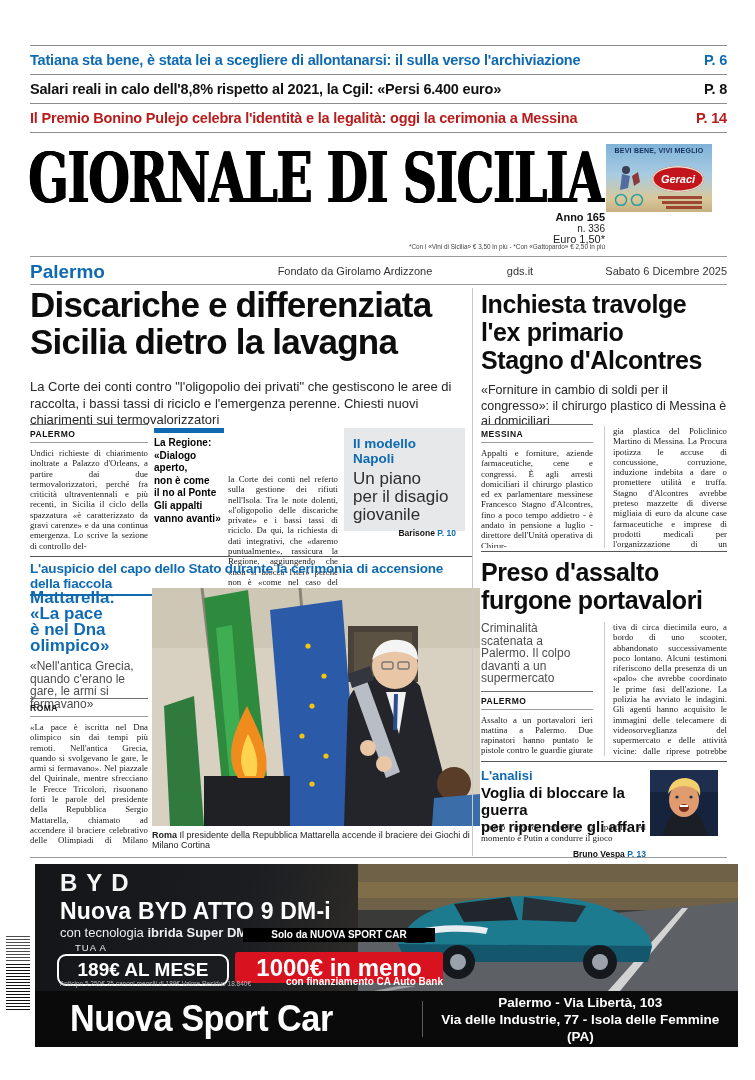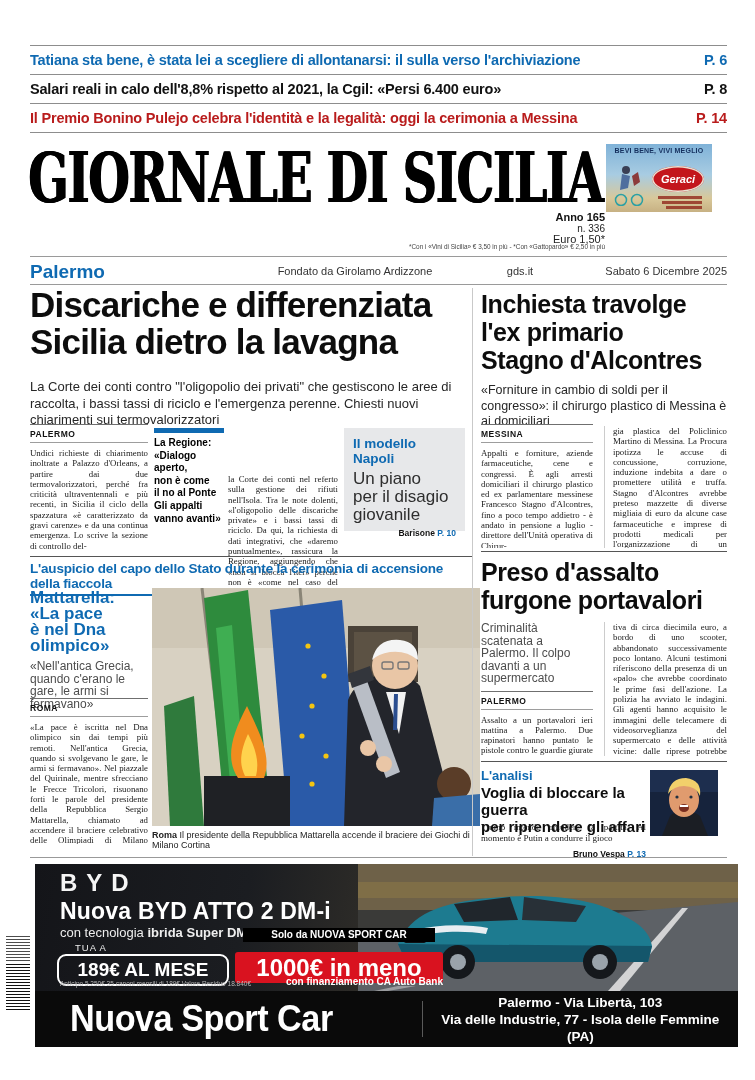--- a/index.html
+++ b/index.html
@@ -341,21 +341,21 @@
         <polygon points="166,33 228,42 218,58 164,56" fill="#283037"></polygon>
         <path d="M56,66 C80,60 110,60 130,64 L128,70 C104,66 78,68 58,72 Z" fill="#e8eef2"></path>
         <circle cx="100" cy="98" r="17" fill="#15181c"></circle>
         <circle cx="100" cy="98" r="8" fill="#9aa3ab"></circle>
         <circle cx="242" cy="98" r="17" fill="#15181c"></circle>
         <circle cx="242" cy="98" r="8" fill="#9aa3ab"></circle>
         <rect x="46" y="74" width="22" height="5" rx="2" fill="#0e1114"></rect>
       </g>
     </svg>
     <div id="byd-logo">BYD</div>
-    <div id="byd-title">Nuova BYD ATTO 2 DM-i</div>
+    <div id="byd-title">Nuova BYD ATTO 9 DM-i</div>
     <div id="byd-sub">
       <span>con tecnologia </span><b>ibrida Super DM-i</b><span> e autonomia fino a </span><b>1.000 km</b>
     </div>
     <div id="offer1-label">TUA A</div>
     <div id="offer1">189€ AL MESE</div>
     <div id="offer2-label">Solo da NUOVA SPORT CAR</div>
     <div id="offer2">1000€ in meno</div>
     <div id="offer2-sub">con finanziamento CA Auto Bank</div>
     <div id="fineprint">Anticipo 5.250€   35 canoni mensili di 189€   Valore Residuo 18.840€</div>
   </div>

